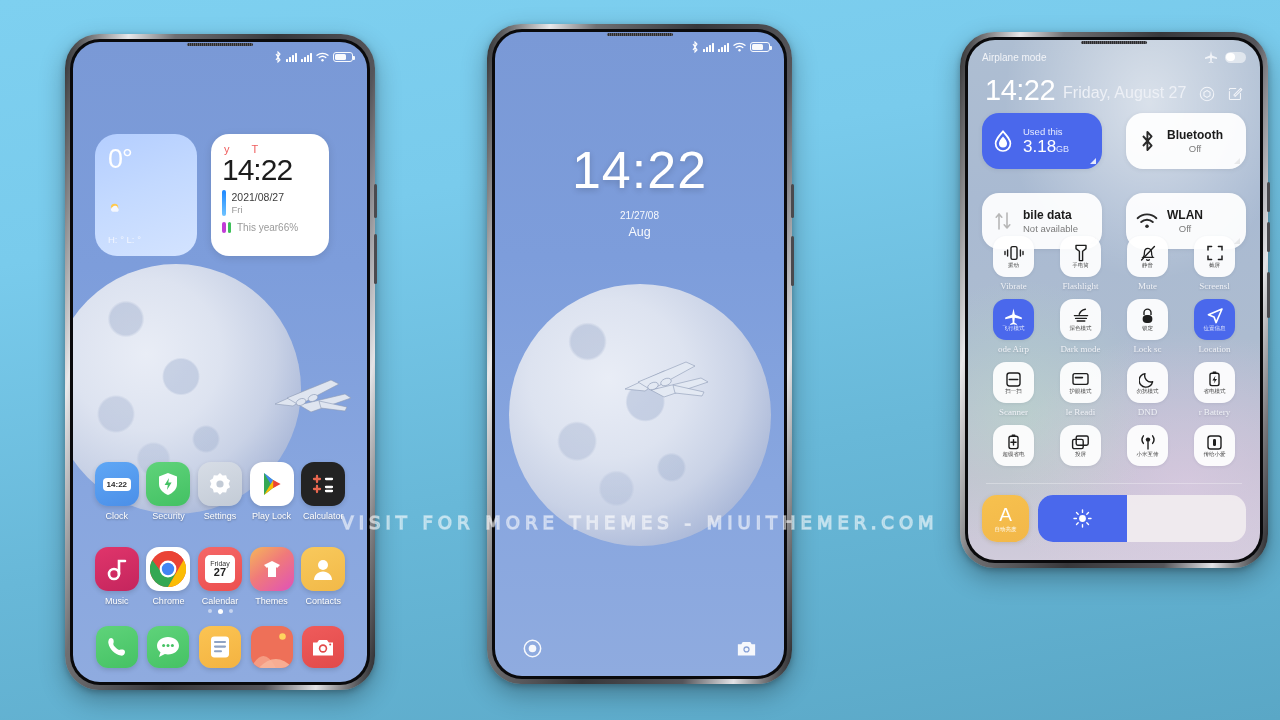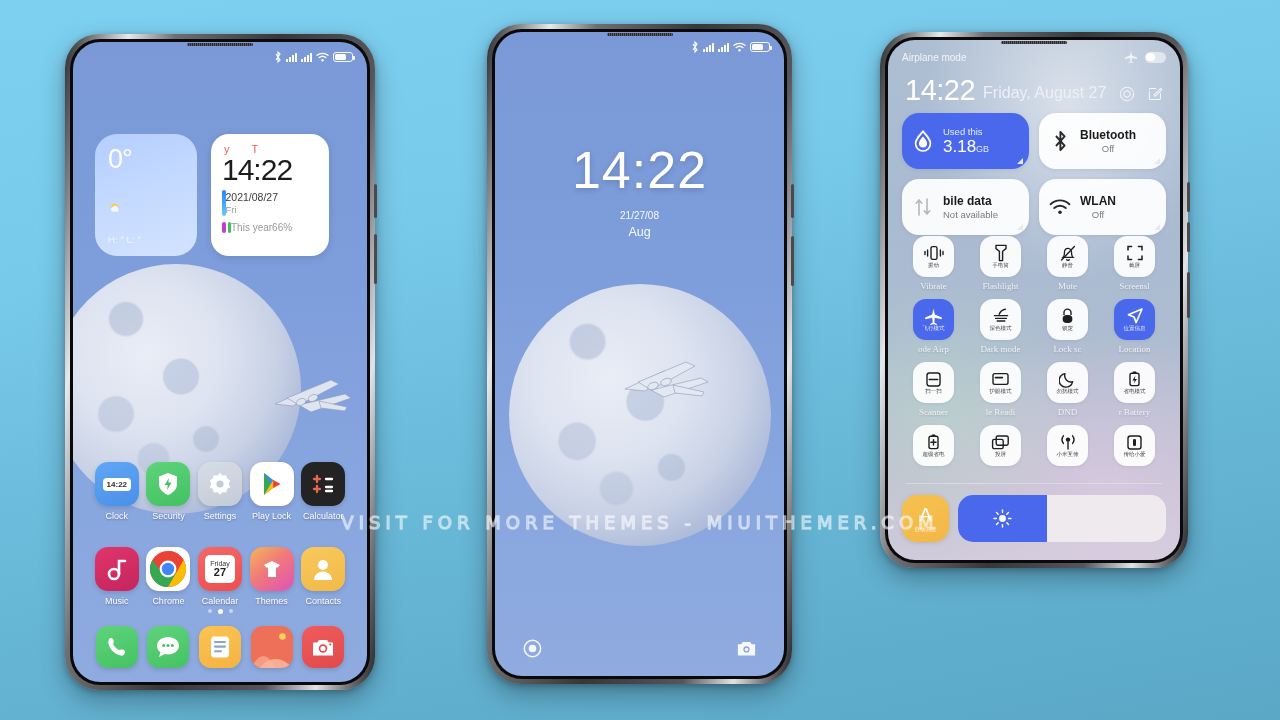--- a/index.html
+++ b/index.html
@@ -36,21 +36,21 @@
     top: 1px; left: 50%; transform: translateX(-50%);
     width: 66px; height: 3px;
     border-radius: 2px;
     background: repeating-linear-gradient(90deg,#5b5b5f 0 1px,#2b2b2e 1px 2px);
     z-index: 6;
   }
   .sidebtn { position: absolute; background: #4a4a4e; border-radius: 2px; }
 
   #phone1 { left: 65px;  top: 34px; width: 310px; height: 656px; }
   #phone2 { left: 487px; top: 24px; width: 305px; height: 660px; }
-  #phone3 { left: 880px; top: 32px; width: 308px; height: 536px; }
+  #phone3 { left: 960px; top: 32px; width: 308px; height: 536px; }
 
   
   .wall {
     position: absolute; inset: 0;
     background: linear-gradient(180deg, #7a99d6 0%, #7d9ddb 35%, #88a6df 70%, #8fabdf 100%);
   }
   .moon {
     position: absolute;
     border-radius: 50%;
     background: radial-gradient(circle at 38% 36%, #e9edf6 0%, #dde3f0 34%, #c9d2e6 58%, #aab8d8 78%, rgba(150,168,210,0.15) 92%, rgba(140,160,205,0) 100%);
@@ -97,21 +97,21 @@
   .w-temp { font-size: 27px; font-weight: 300; line-height: 1; letter-spacing: -1px; }
   .w-sun { position: absolute; left: 14px; top: 68px; width: 13px; height: 13px; }
   .w-hl { position: absolute; left: 13px; bottom: 11px; font-size: 9.5px; color: #f2f6ff; }
   .w-clock {
     width: 118px; height: 122px; border-radius: 18px;
     background: #fff; padding: 9px 11px; position: relative;
     box-shadow: 0 2px 8px rgba(0,0,0,.12);
   }
   .w-cn { display: flex; gap: 22px; font-size: 11px; color: #ef5d5d; padding-left: 2px; }
   .w-time { font-size: 30px; font-weight: 500; color: #1c1c1c; letter-spacing: -1px; line-height: 1.05; margin-top: -1px; }
-  .w-row { display: flex; align-items: flex-start; margin-top: 4px; }
+  .w-row { display: flex; align-items: flex-start; gap: 6px; margin-top: 4px; }
   .w-bar { width: 3.5px; border-radius: 2px; flex: none; }
   .w-bar.blue { height: 26px; background: linear-gradient(180deg,#1e88ff,#6fc3ff); }
   .w-dbl { display: flex; gap: 2px; flex: none; }
   .w-dbl i { display:block; width: 3.5px; height: 11px; border-radius: 2px; }
   .w-date { font-size: 10.5px; color: #3c3c3c; line-height: 1.35; }
   .w-sub { font-size: 9.5px; color: #9a9a9a; }
   .w-year { font-size: 10px; color: #9a9a9a; }
 
   .apps { position: absolute; left: 18px; right: 18px; }
   .approw { display: flex; justify-content: space-between; }
@@ -152,21 +152,21 @@
   .cc-toprt { display: flex; align-items: center; gap: 7px; }
   .cc-switch { width: 21px; height: 11px; border-radius: 6px; background: rgba(255,255,255,.55); position: relative; }
   .cc-switch i { position: absolute; left: 1.3px; top: 1.3px; width: 8.4px; height: 8.4px; border-radius: 50%; background: #fff; }
 
   .cc-head { position: absolute; top: 36px; left: 0; right: 0; padding: 0 17px; display: flex; align-items: flex-end; }
   .cc-time { font-size: 29px; color: #fff; font-weight: 300; letter-spacing: -.5px; line-height: 1; }
   .cc-date { font-size: 16px; color: #edf0f6; margin-left: 8px; margin-bottom: 3px; }
   .cc-acts { margin-left: auto; display: flex; gap: 12px; margin-bottom: 3px; }
   .cc-act { width: 16px; height: 16px; color: #f3f5f9; }
 
-  .big-tiles { position: absolute; top: 73px; left: 14px; right: 14px; display: grid; grid-template-columns: 1fr 1fr; gap: 10px; }
+  .big-tiles { position: absolute; top: 73px; left: 14px; right: 14px; display: grid; grid-template-columns: 1fr 1fr; gap: 24px; }
   .btile {
     height: 56px; border-radius: 17px; display: flex; align-items: center; gap: 9px;
     padding: 0 10px; background: rgba(255,255,255,.93);
     box-shadow: 0 1px 4px rgba(70,80,100,.12); position: relative; overflow: hidden;
   }
   .btile.on { background: #4a68ec; }
   .btile .bt-ico { width: 22px; height: 22px; flex: none; color: #2a2a2a; display:flex; align-items:center; justify-content:center; }
   .btile.on .bt-ico { color: #fff; }
   .bt-txt { min-width: 0; }
   .bt-title { font-size: 12px; color: #1b1b1b; font-weight: 600; white-space: nowrap; }

